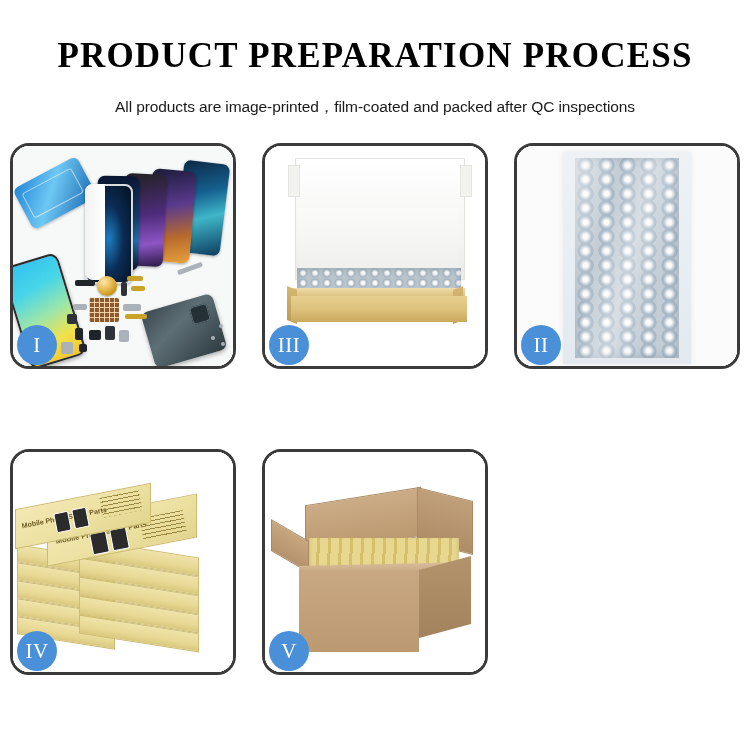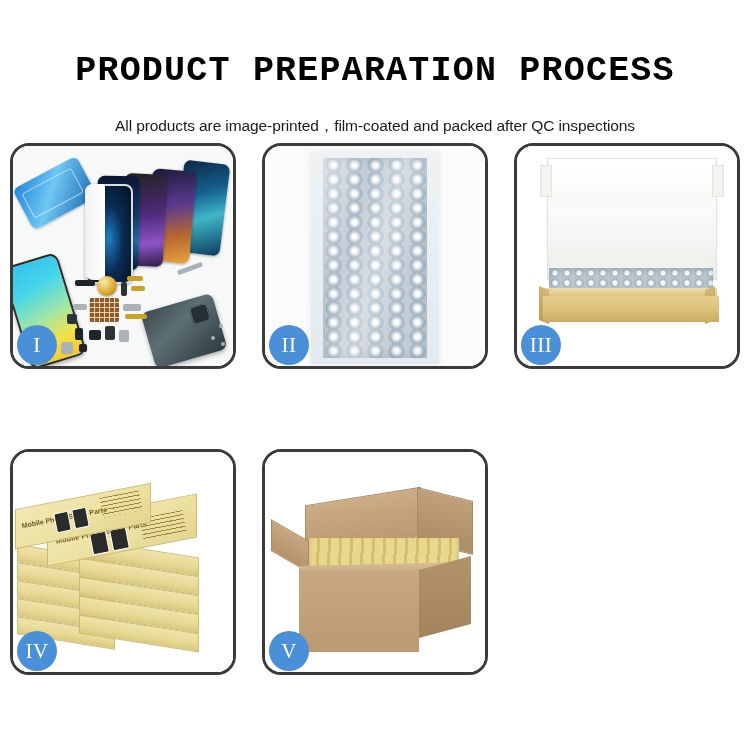--- a/index.html
+++ b/index.html
@@ -17,28 +17,28 @@
 
   
   #header {
     position: absolute;
     top: 0;
     left: 0;
     width: 750px;
     text-align: center;
   }
   #page-title {
-    margin: 16px;
+    margin: 1px;
     padding-top: 36px;
     font-size: 35px;
     font-weight: 700;
     letter-spacing: 1.2px;
     color: #000000;
     line-height: 1.1;
-    font-family: Liberation Mono, monospace;
+    font-family: Liberation Serif, serif;
   }
   #page-subtitle {
     margin: 12px;
     padding-top: 9px;
     font-size: 15.5px;
     font-weight: 400;
     color: #1a1a1a;
     letter-spacing: -0.1px;
     font-family: "Liberation Sans", sans-serif;
   }
@@ -439,40 +439,40 @@
       <div class="part silver" style="right:10px; top:178px; width:4px; height:4px; border-radius:50%;"></div>
       <div class="part silver" style="right:18px; top:190px; width:4px; height:4px; border-radius:50%;"></div>
       <div class="part silver" style="right:8px; top:196px; width:4px; height:4px; border-radius:50%;"></div>
       <div class="part silver" style="right:30px; top:120px; width:26px; height:5px; transform:rotate(-20deg);"></div>
     </div>
     <div class="badge">I</div>
   </div>
 
   <div class="panel">
     <div class="panel-photo">
-      <div class="p2-bg"></div>
-      <div class="p2-film"></div>
-      <div class="p2-bubbles"></div>
-      <div class="p2-sheen"></div>
-    </div>
-    <div class="badge">II</div>
-  </div>
-
-  <div class="panel">
-    <div class="panel-photo">
       <div class="p3-bg"></div>
       <div class="p3-lid"></div>
       <div class="p3-foam"></div>
       <div class="p3-contents"></div>
       <div class="p3-rim"></div>
       <div class="p3-left-wall"></div>
       <div class="p3-right-wall"></div>
       <div class="p3-front"></div>
     </div>
     <div class="badge">III</div>
+  </div>
+
+  <div class="panel">
+    <div class="panel-photo">
+      <div class="p2-bg"></div>
+      <div class="p2-film"></div>
+      <div class="p2-bubbles"></div>
+      <div class="p2-sheen"></div>
+    </div>
+    <div class="badge">II</div>
   </div>
 
   <div class="panel">
     <div class="panel-photo">
       <div class="p4-bg"></div>
 
       <div class="p4box" style="left:4px; top:100px; width:96px; height:16px; transform:skewY(9deg);"></div>
       <div class="p4box" style="left:4px; top:118px; width:96px; height:16px; transform:skewY(9deg);"></div>
       <div class="p4box" style="left:4px; top:136px; width:96px; height:16px; transform:skewY(9deg);"></div>
       <div class="p4box" style="left:4px; top:154px; width:96px; height:16px; transform:skewY(9deg);"></div>

